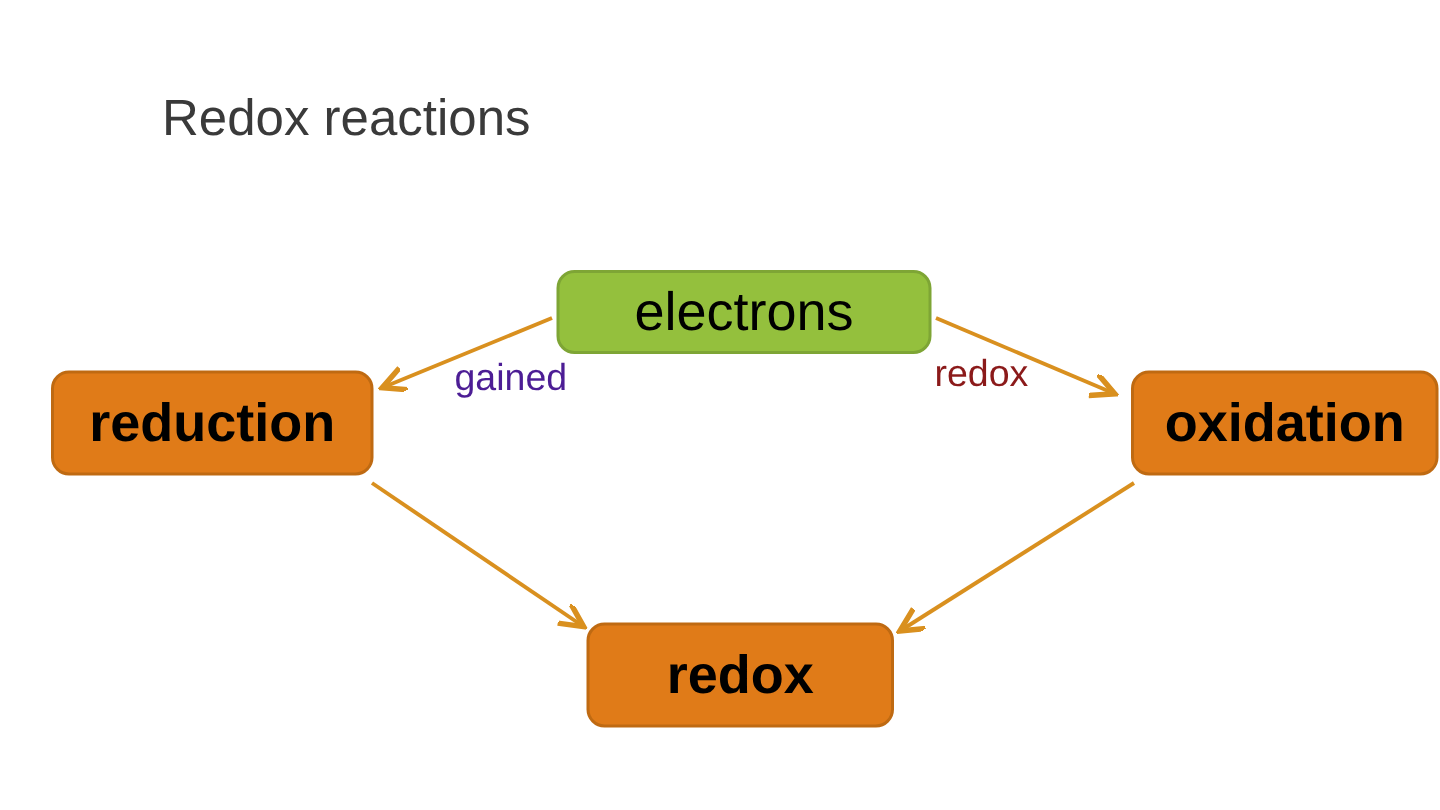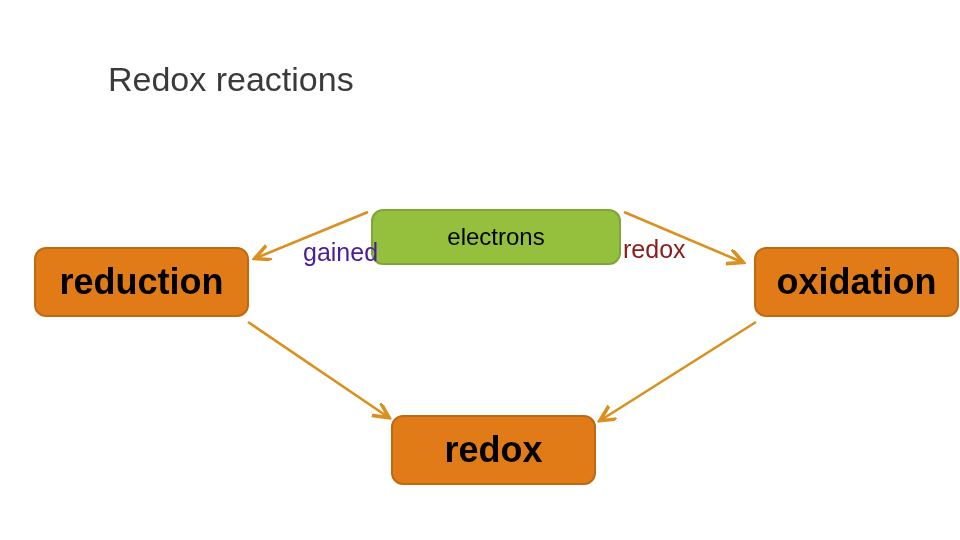--- a/index.html
+++ b/index.html
@@ -68,22 +68,21 @@
     top: 247px;
     width: 205px;
     height: 70px;
     font-size: 36px;
   }
   #node-electrons {
     left: 355px;
     top: 180px;
     width: 250px;
     height: 56px;
-    font-size: 24px;
-    margin-top: 29px;
+    font-size: 36px;
   }
   #node-redox {
     left: 375px;
     top: 415px;
     width: 205px;
     height: 70px;
     font-size: 36px;
   }
   .edge-label {
     position: absolute;

